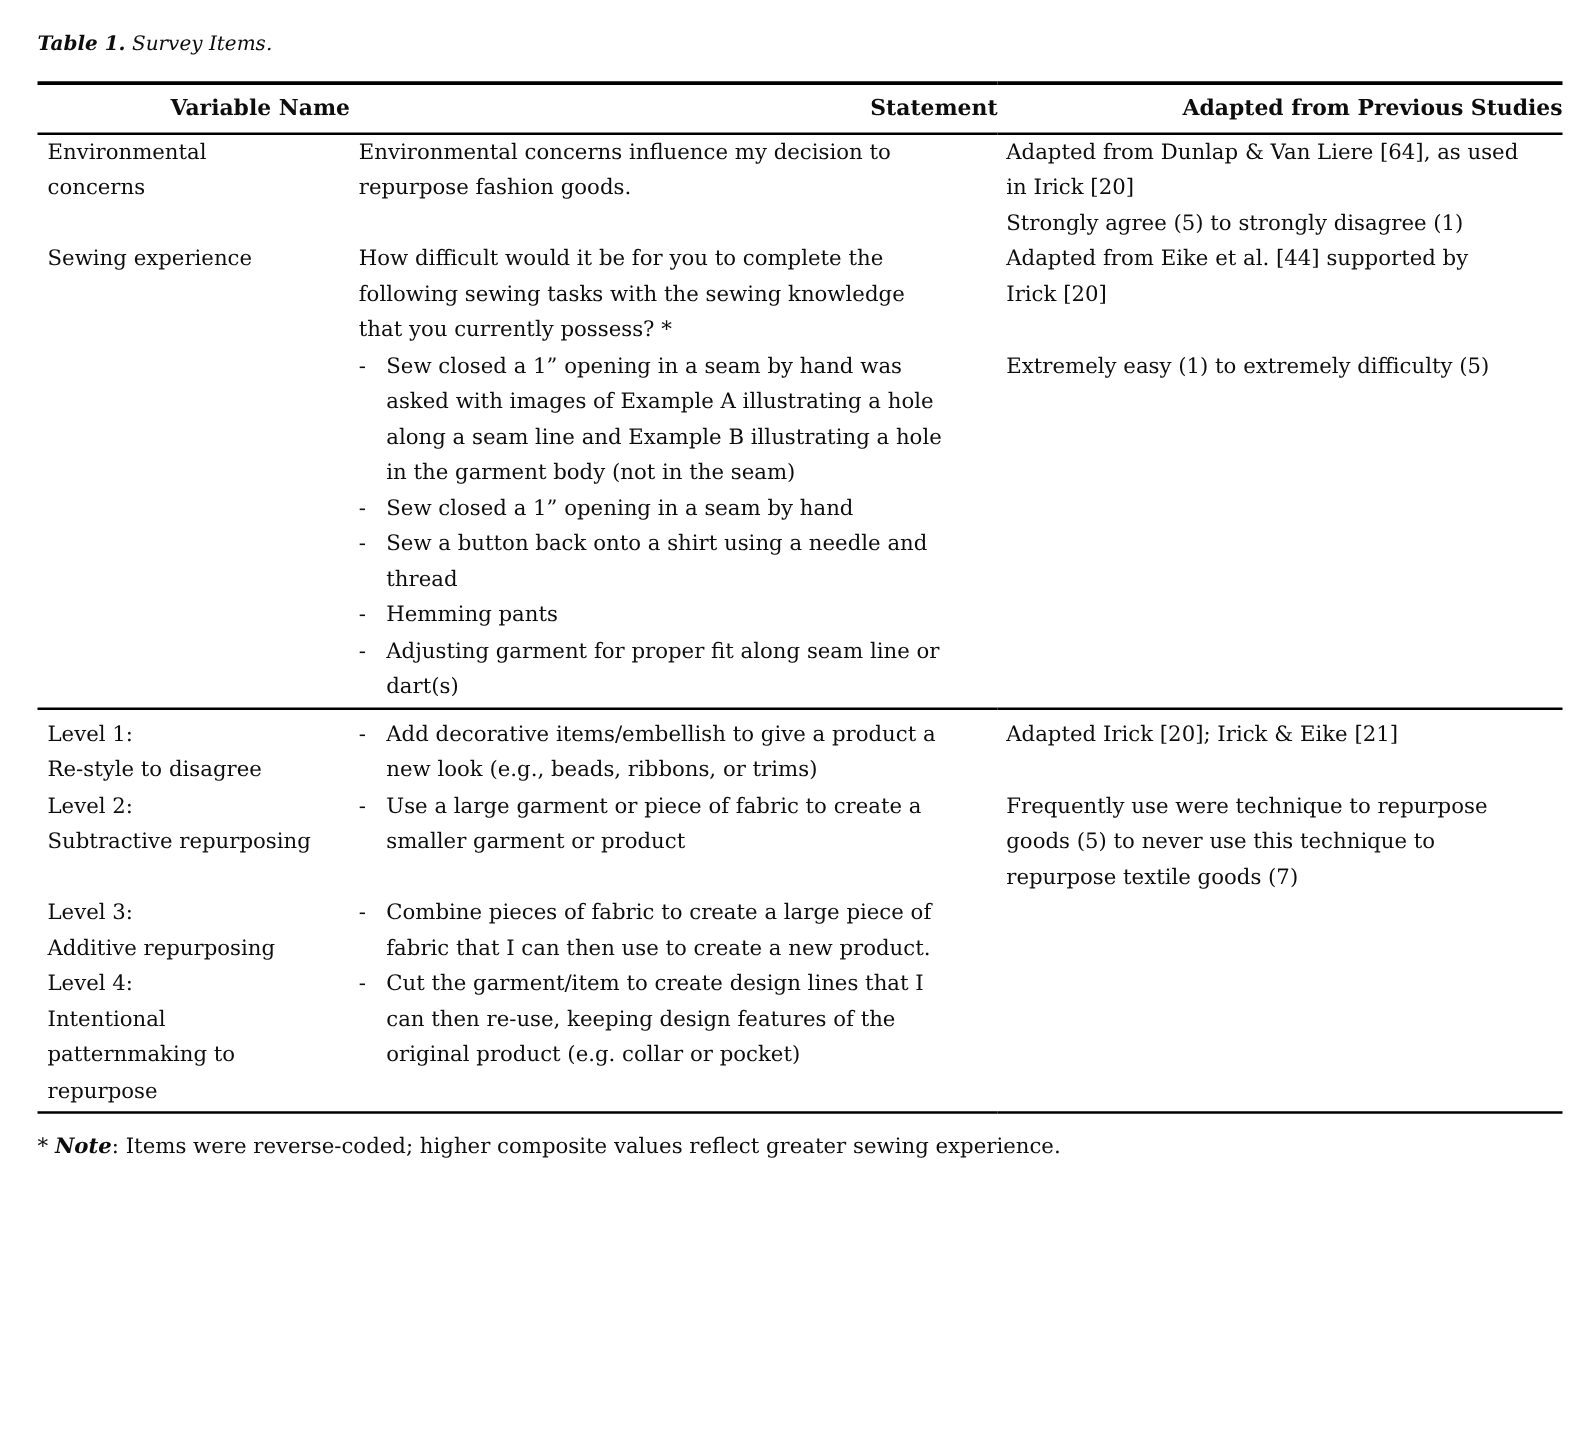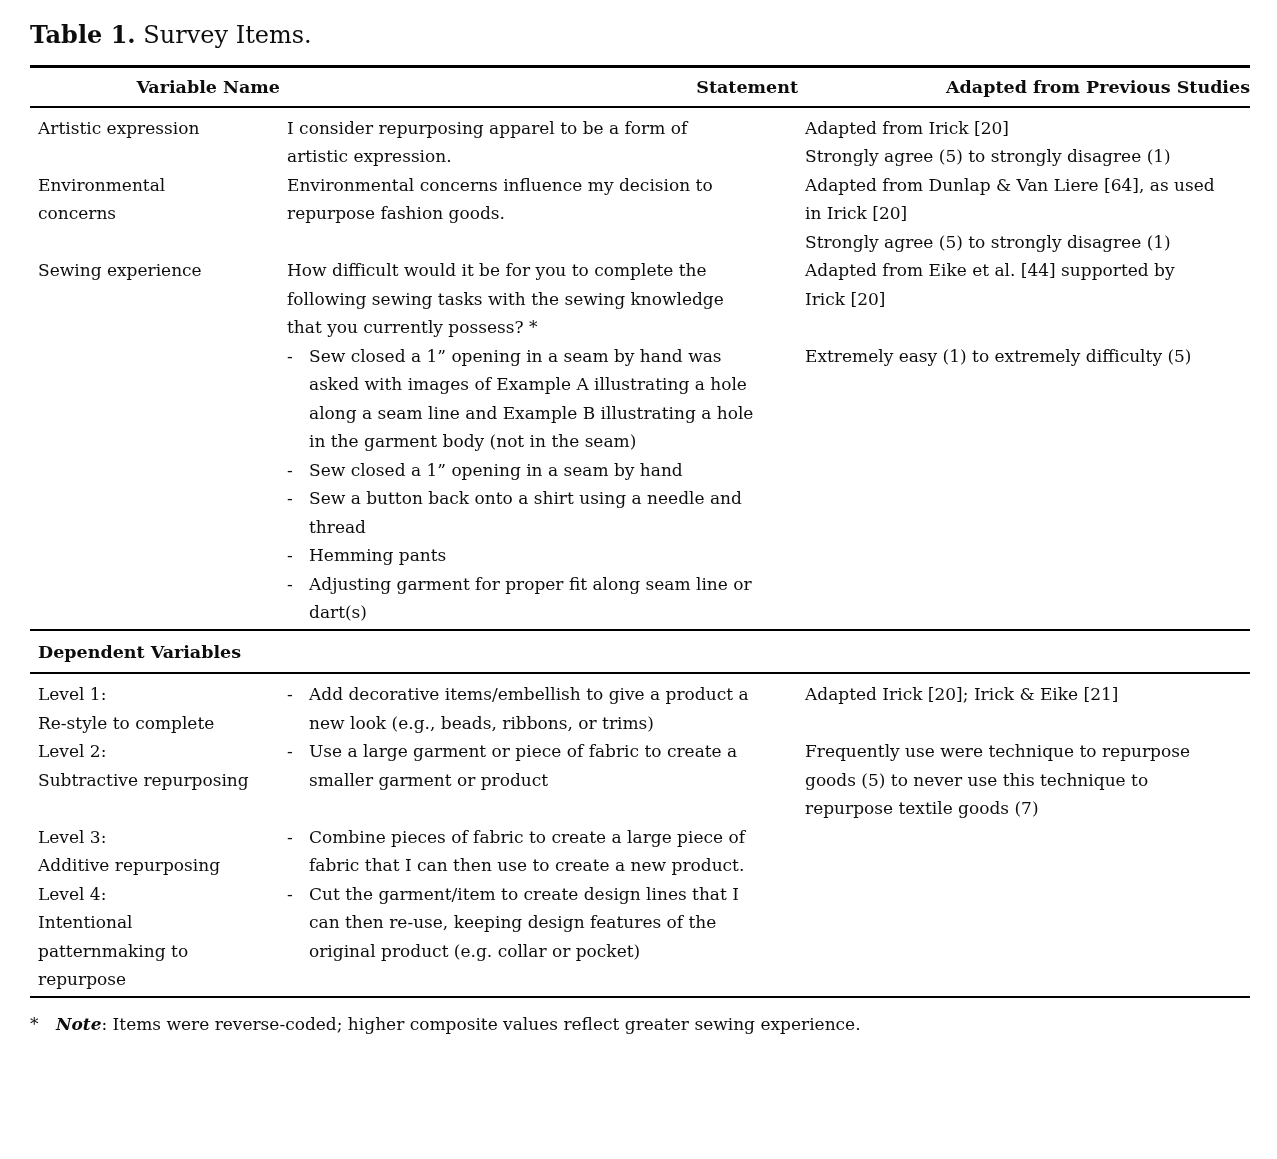--- a/index.html
+++ b/index.html
@@ -4,21 +4,21 @@
 <style>
   * { margin:0; padding:0; box-sizing:border-box; }
   html,body { background:#ffffff; }
   body {
     width:1277px; height:1159px; overflow:hidden;
     color:#0d0d0d;
     font-family:"DejaVu Serif","Liberation Serif",serif;
     font-size:17px;
   }
   .page { padding:20px 27px 0 30px; }
-  .table-title { font-size:24px; line-height:30px; margin-bottom:15px; }
+  .table-title { font-size:16px; line-height:30px; margin-bottom:15px;font-style:italic; }
   .table-title .bold { font-weight:bold; }
 
   table.survey {
     border-collapse:collapse; table-layout:fixed; width:1220px;
     border-top:3px solid #000;
   }
   col.c1{width:250px;} col.c2{width:518px;} col.c3{width:452px;}
 
   thead th {
     font-weight:bold; text-align:right; font-size:17.5px;
@@ -38,21 +38,21 @@
 
   tr.row-first td { padding-top:6px; }
   tr.row-last  td { padding-bottom:2px; border-bottom:2.5px solid #000; }
 
   .ln { line-height:28.5px; white-space:nowrap; }
   .bullet { display:flex; }
   .bullet .dash { flex:0 0 22px; width:22px; line-height:28.5px; }
   .bullet .btext { flex:1 1 auto; min-width:0; }
 
   .footnote { margin-top:12px; line-height:28.5px; }
-  .footnote .note-label { font-weight:bold; font-style:italic;margin-left:12px; }
+  .footnote .note-label { font-weight:bold; font-style:italic; }
 </style>
 </head>
 <body>
 
 <div class="page">
 
   <div class="table-title">
     <span class="bold">Table 1.</span><span> Survey Items.</span>
   </div>
 
@@ -63,33 +63,20 @@
         <col class="c3">
       </colgroup>
     <thead>
       <tr>
         <th>Variable Name</th>
         <th>Statement</th>
         <th>Adapted from Previous Studies</th>
       </tr>
     </thead>
     <tbody>
-        <tr class="row-first ">
-          <td class="cell var">
-            <div class="ln">Artistic expression</div>
-          </td>
-          <td class="cell stmt">
-            <div class="ln">I consider repurposing apparel to be a form of</div>
-            <div class="ln">artistic expression.</div>
-          </td>
-          <td class="cell adapted">
-            <div class="ln">Adapted from Irick [20]</div>
-            <div class="ln">Strongly agree (5) to strongly disagree (1)</div>
-          </td>
-        </tr>
         <tr class="">
           <td class="cell var">
             <div class="ln">Environmental</div>
             <div class="ln">concerns</div>
           </td>
           <td class="cell stmt">
             <div class="ln">Environmental concerns influence my decision to</div>
             <div class="ln">repurpose fashion goods.</div>
           </td>
           <td class="cell adapted">
@@ -142,27 +129,24 @@
               </div>
             </div>
           </td>
           <td class="cell adapted">
             <div class="ln">Adapted from Eike et al. [44] supported by</div>
             <div class="ln">Irick [20]</div>
             <div class="ln">&nbsp;</div>
             <div class="ln">Extremely easy (1) to extremely difficulty (5)</div>
           </td>
         </tr>
-        <tr class="section-row">
-          <td colspan="3">Dependent Variables</td>
-        </tr>
         <tr class="row-first ">
           <td class="cell var">
             <div class="ln">Level 1:</div>
-            <div class="ln">Re-style to complete</div>
+            <div class="ln">Re-style to disagree</div>
           </td>
           <td class="cell stmt">
             <div class="bullet">
               <span class="dash">-</span>
               <div class="btext">
                 <div class="ln">Add decorative items/embellish to give a product a</div>
                 <div class="ln">new look (e.g., beads, ribbons, or trims)</div>
               </div>
             </div>
           </td>

